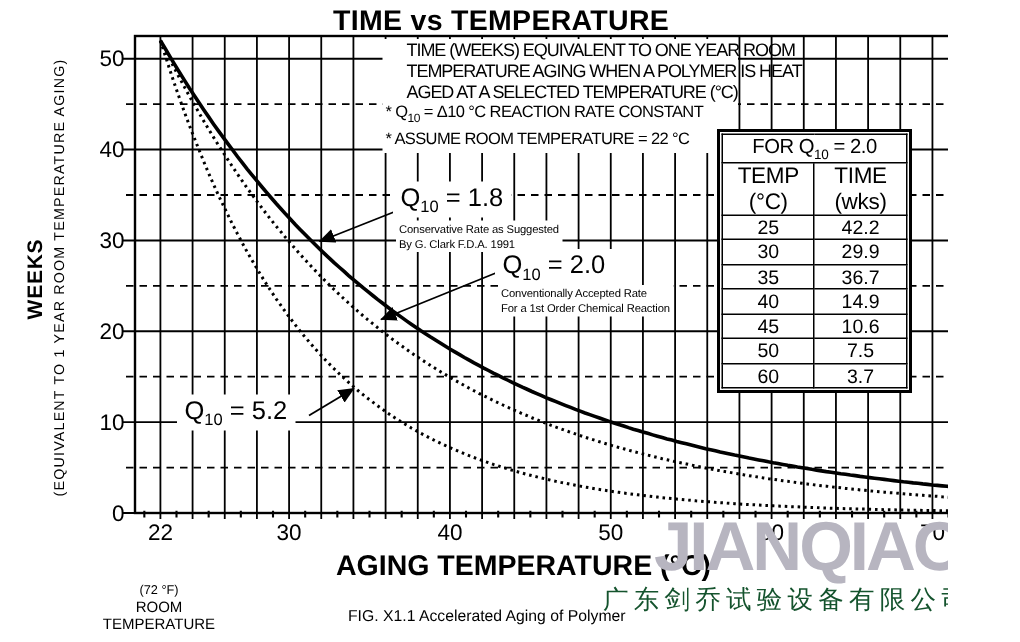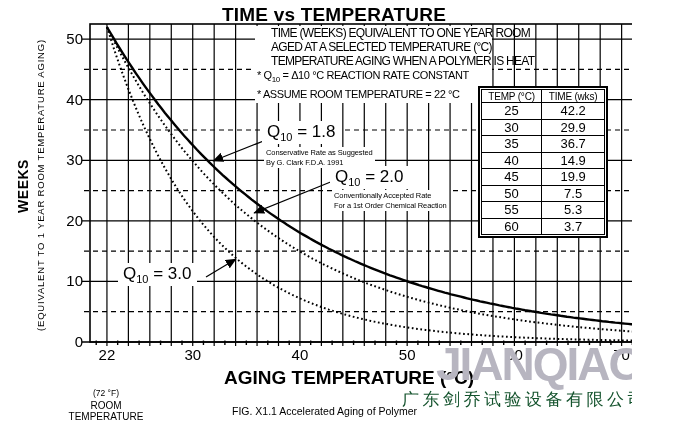--- a/index.html
+++ b/index.html
@@ -18,21 +18,21 @@
   #q18{left:262px;top:121px;}
   #q18note{left:264px;top:147px;}
   #q20{left:330px;top:166px;}
   #q20note{left:332px;top:190px;}
   #q30{left:118px;top:263px;}
   .ptable{left:478px;top:86px;width:130px;z-index:3;background:#fff;border:2px solid #000;padding:1px;box-sizing:border-box;}
   .ptable table{border-collapse:collapse;width:100%;}
   .ptable th,.ptable td{border:1.5px solid #000;text-align:center;font-weight:normal;padding:0;}
   .ttitle{font-size:13.5px;height:16px;letter-spacing:-0.3px;}
   .ttitle sub{font-size:9px;}
-  .tcol{font-size:10px;height:12px;letter-spacing:-0.2px;}
+  .tcol{font-size:15px;height:12px;letter-spacing:-0.2px;}
   .ptable td{font-size:13px;height:15.5px;}
   .ytitle{left:23px;top:186px;transform:translate(-50%,-50%) rotate(-90deg);font-size:14px;font-weight:bold;z-index:2;white-space:nowrap;letter-spacing:0.5px;}
   .ysub{left:40px;top:185px;transform:translate(-50%,-50%) rotate(-90deg);font-size:9.5px;letter-spacing:0.8px;z-index:2;white-space:nowrap;}
   .roomnote{left:56px;top:388px;width:100px;text-align:center;z-index:2;line-height:11.5px;}
   .rn1{font-size:8.5px;} .rn2,.rn3{font-size:10px;}
   .xtitle{left:224px;top:367px;font-size:19px;font-weight:bold;z-index:2;white-space:nowrap;}
   .caption{left:232px;top:405px;font-size:10.5px;font-weight:normal;z-index:2;white-space:nowrap;}
   .wm{left:414px;top:341px;font-size:46px;font-weight:bold;letter-spacing:-2px;line-height:1;z-index:6;white-space:nowrap;}
   .wmcn{left:402px;top:388px;font-size:17px;letter-spacing:3.5px;z-index:6;white-space:nowrap;}
 </style>
@@ -127,43 +127,46 @@
       <text x="83" y="347" text-anchor="end" font-size="15" fill="#000000" font-family="&quot;Liberation Sans&quot;,sans-serif">0</text>
       <text x="83" y="286.42857142857144" text-anchor="end" font-size="15" fill="#000000" font-family="&quot;Liberation Sans&quot;,sans-serif">10</text>
       <text x="83" y="225.85714285714286" text-anchor="end" font-size="15" fill="#000000" font-family="&quot;Liberation Sans&quot;,sans-serif">20</text>
       <text x="83" y="165.28571428571428" text-anchor="end" font-size="15" fill="#000000" font-family="&quot;Liberation Sans&quot;,sans-serif">30</text>
       <text x="83" y="104.71428571428572" text-anchor="end" font-size="15" fill="#000000" font-family="&quot;Liberation Sans&quot;,sans-serif">40</text>
       <text x="83" y="44.14285714285717" text-anchor="end" font-size="15" fill="#000000" font-family="&quot;Liberation Sans&quot;,sans-serif">50</text>
     </svg>
 
   <div class="abs desc">
     <div class="dline">TIME (WEEKS) EQUIVALENT TO ONE YEAR ROOM</div>
+    <div class="dline">TEMPERATURE AGING WHEN A POLYMER IS HEAT</div>
     <div class="dline">AGED AT A SELECTED TEMPERATURE (°C)</div>
-    <div class="dline">TEMPERATURE AGING WHEN A POLYMER IS HEAT</div>
     <div class="bullet"><span>* Q</span><sub>10</sub><span> = Δ10 °C REACTION RATE CONSTANT</span></div>
     <div class="bullet">* ASSUME ROOM TEMPERATURE = 22 °C</div>
   </div>
 
   <div class="abs qlabel" id="q18"><span>Q</span><sub>10</sub><span> = 1.8</span></div>
   <div class="abs qnote" id="q18note">
     <div>Conservative Rate as Suggested</div>
     <div>By G. Clark F.D.A. 1991</div>
   </div>
 
   <div class="abs qlabel" id="q20"><span>Q</span><sub>10</sub><span> = 2.0</span></div>
   <div class="abs qnote" id="q20note">
     <div>Conventionally Accepted Rate</div>
     <div>For a 1st Order Chemical Reaction</div>
   </div>
 
-  <div class="abs qlabel" id="q30"><span>Q</span><sub>10</sub><span> = 3.0</span></div>
+  <div class="abs qlabel" id="q30"><span>Q</span><sub>10</sub><span> = 5.2</span></div>
 
   <div class="abs ptable">
     <table>
       <thead>
+        <tr>
+            <th colspan="2" class="ttitle"><span>FOR Q</span><sub>10</sub><span> = 2.0</span></th>
+          </tr>
         <tr>
           <th class="tcol">TEMP (°C)</th>
           <th class="tcol">TIME (wks)</th>
         </tr>
       </thead>
       <tbody id="tbody">
           <tr>
             <td>25</td>
             <td>42.2</td>
           </tr>
@@ -174,29 +177,25 @@
           <tr>
             <td>35</td>
             <td>36.7</td>
           </tr>
           <tr>
             <td>40</td>
             <td>14.9</td>
           </tr>
           <tr>
             <td>45</td>
-            <td>19.9</td>
+            <td>10.6</td>
           </tr>
           <tr>
             <td>50</td>
             <td>7.5</td>
-          </tr>
-          <tr>
-            <td>55</td>
-            <td>5.3</td>
           </tr>
           <tr>
             <td>60</td>
             <td>3.7</td>
           </tr>
         </tbody>
     </table>
   </div>
 
   <div class="abs ytitle">WEEKS</div>

